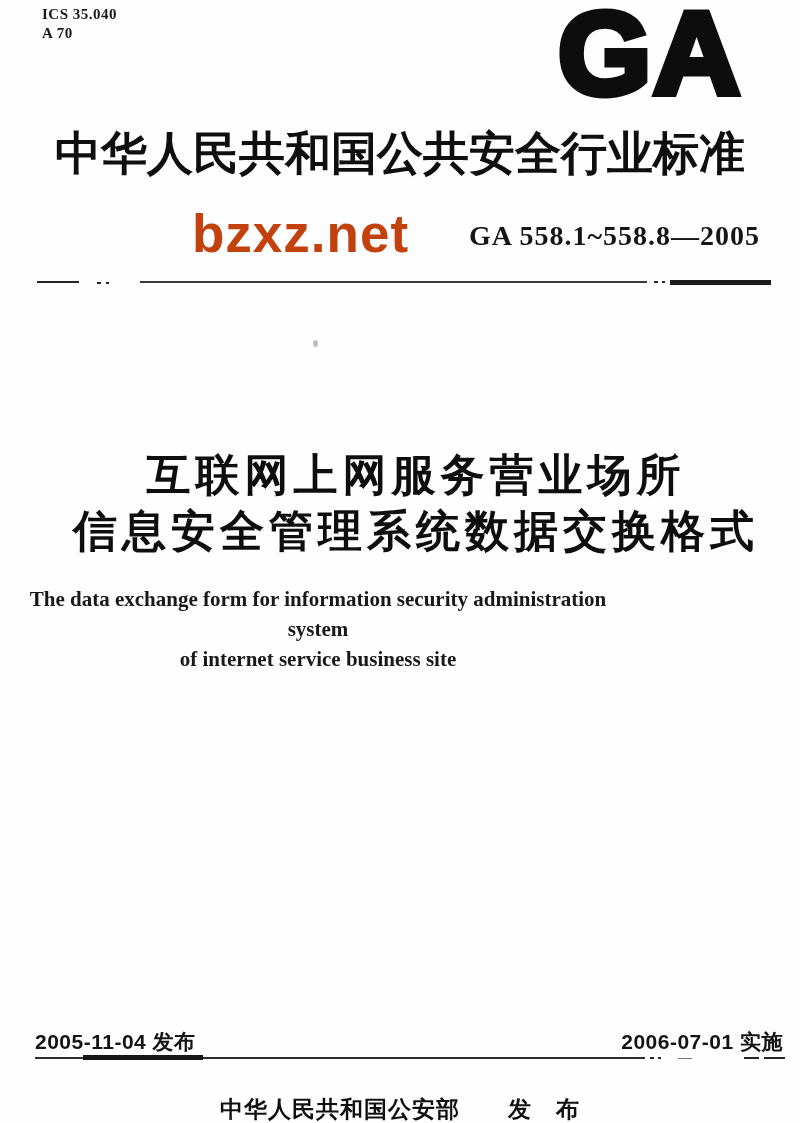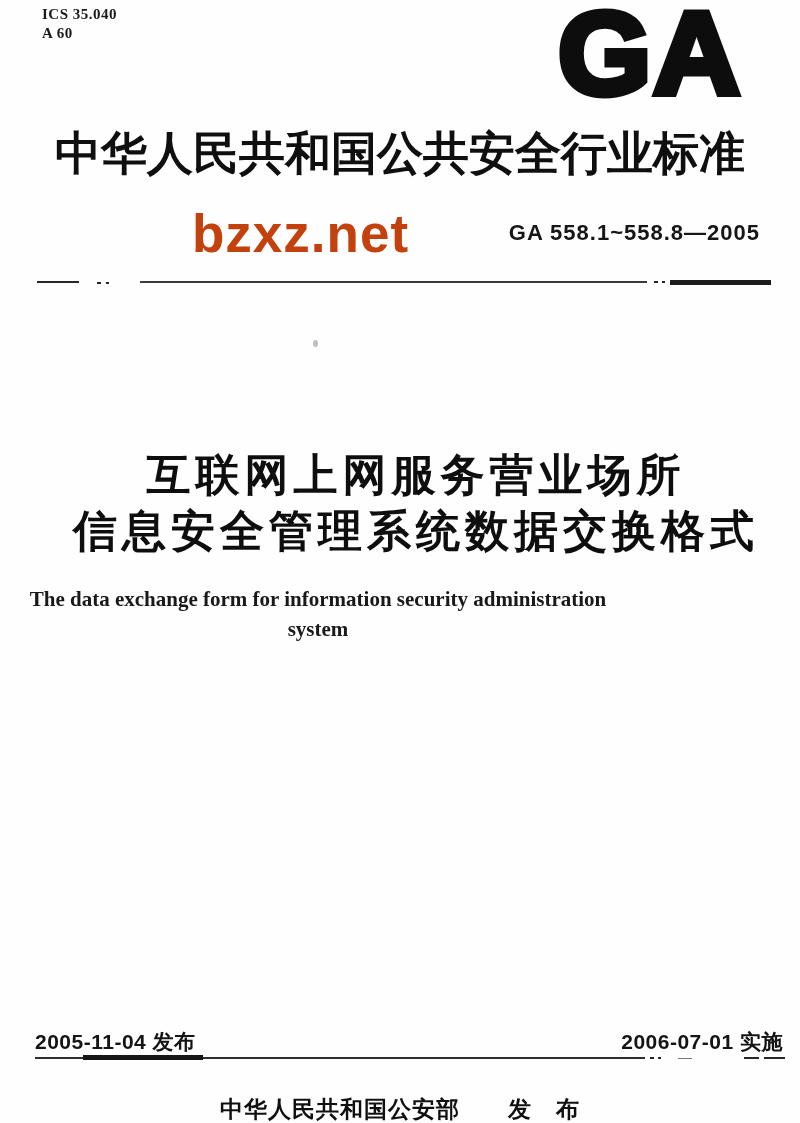--- a/index.html
+++ b/index.html
@@ -68,24 +68,25 @@
     letter-spacing: 0px;
     color: #0f0f0f;
     z-index: 1;
     white-space: nowrap;
   }
 
   .standard-number {
     top: 220px;
     right: 40px;
     font-weight: bold;
-    font-size: 22px;
+    font-size: 28px;
     letter-spacing: 1px;
     color: #161616;
     z-index: 1;
+    font-family: Liberation Serif, serif;
   }
 
   
   .rule { background: #262626; height: 2px; }
   .hr-a   { left: 37px;  top: 281px; width: 42px; }
   .hr-d1  { left: 97px;  top: 282px; width: 4px;  height: 2px; }
   .hr-d2  { left: 106px; top: 282px; width: 3px;  height: 2px; }
   .hr-b   { left: 140px; top: 281px; width: 507px; background: #3a3a3a; }
   .hr-d3  { left: 654px; top: 281px; width: 4px; }
   .hr-d4  { left: 662px; top: 281px; width: 3px; }
@@ -158,21 +159,21 @@
     letter-spacing: 1px;
     color: #101010;
     white-space: pre;
   }
 </style>
 </head>
 <body>
 
 <div class="abs ics-block">
   <div>ICS 35.040</div>
-  <div>A 60</div>
+  <div>A 70</div>
 </div>
 
 <div class="abs ga-logo">GA</div>
 
 <div class="abs watermark">bzxz.net</div>
 
 <div class="abs standard-title">中华人民共和国公共安全行业标准</div>
 
 <div class="abs standard-number">GA 558.1~558.8—2005</div>
 
@@ -188,20 +189,21 @@
 
 <div class="abs noise-speck"></div>
 
 <div class="abs doc-title-cn">
   <div>互联网上网服务营业场所</div>
   <div>信息安全管理系统数据交换格式</div>
 </div>
 
 <div class="abs doc-title-en">
   <div>The data exchange form for information security administration system</div>
+  <div>of internet service business site</div>
 </div>
 
 <div class="abs issue-date">2005-11-04 发布</div>
 
 <div class="abs implementation-date">2006-07-01 实施</div>
 
 <div>
   <div class="abs rule fr-main"></div>
   <div class="abs fr-thick"></div>
   <div class="abs rule fr-d1"></div>

